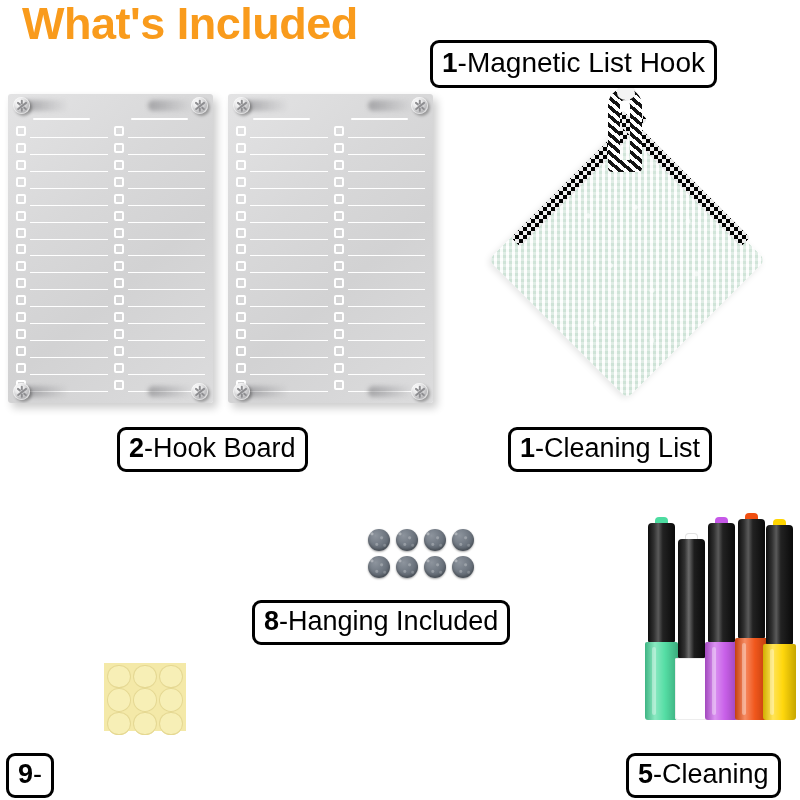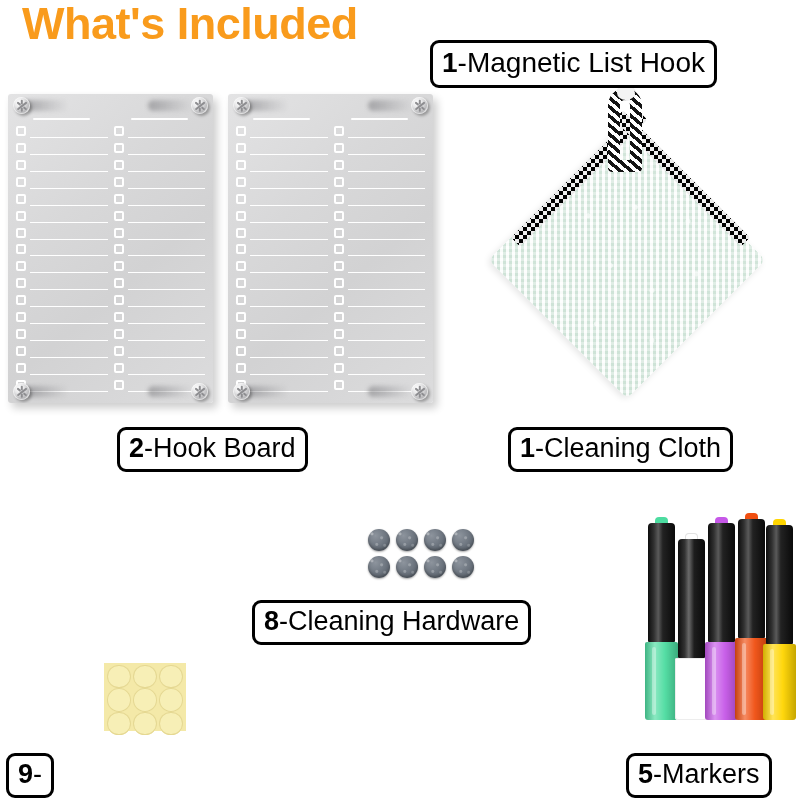--- a/index.html
+++ b/index.html
@@ -646,33 +646,33 @@
 
   <div class="callout" style="left:117px;top:427px;height:45px;font-size:27px;">
     <span class="num">2</span>
       <span class="txt">-</span>
       <span class="txt">Hook Board</span>
   </div>
 
   <div class="callout" style="left:508px;top:427px;height:45px;font-size:27px;">
     <span class="num">1</span>
       <span class="txt">-</span>
-      <span class="txt">Cleaning Cloth</span>
+      <span class="txt">Cleaning List</span>
   </div>
 
   <div class="callout" style="left:252px;top:600px;height:45px;font-size:27px;">
     <span class="num">8</span>
       <span class="txt">-</span>
-      <span class="txt">Cleaning Hardware</span>
+      <span class="txt">Hanging Included</span>
   </div>
 
   <div class="callout" style="left:6px;top:753px;height:45px;font-size:27px;">
     <span class="num">9</span>
       <span class="txt">-</span>
   </div>
 
   <div class="callout" style="left:626px;top:753px;height:45px;font-size:27px;">
     <span class="num">5</span>
       <span class="txt">-</span>
-      <span class="txt">Markers</span>
+      <span class="txt">Cleaning</span>
   </div>
 
 </div>
 
 </body></html>

